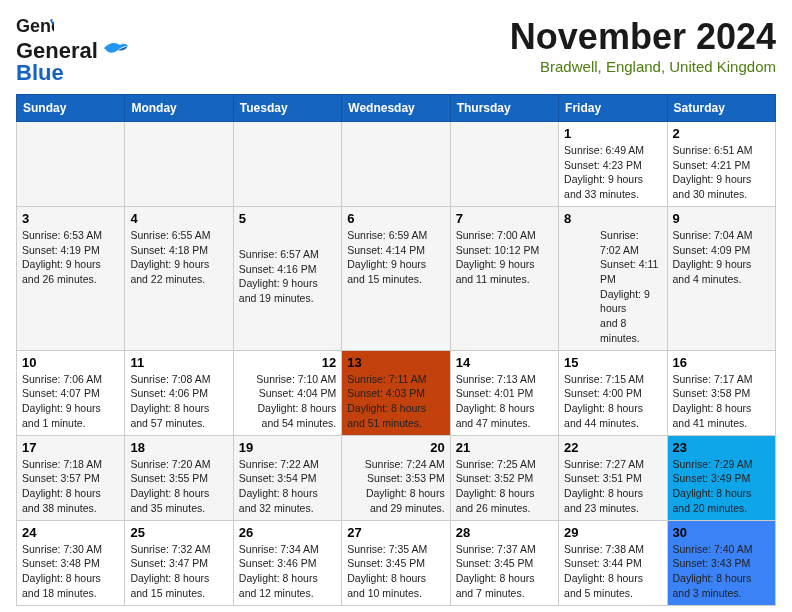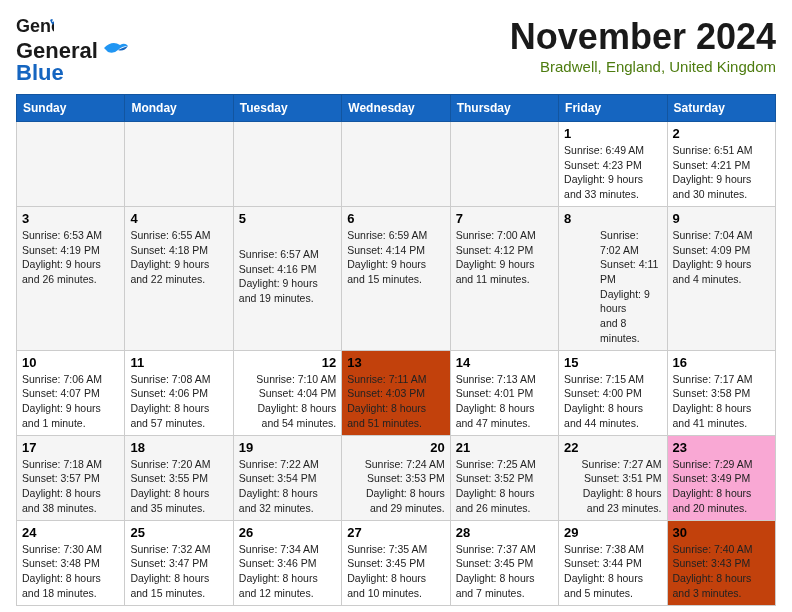--- a/index.html
+++ b/index.html
@@ -165,21 +165,21 @@
         <td style="background: rgb(245, 245, 245);">
           <span class="day-number">6</span>
           <div class="day-info" style="white-space: pre-line;">Sunrise: 6:59 AM
 Sunset: 4:14 PM
 Daylight: 9 hours
 and 15 minutes.</div>
         </td>
         <td style="background: rgb(245, 245, 245);">
           <span class="day-number">7</span>
           <div class="day-info" style="white-space: pre-line;">Sunrise: 7:00 AM
-Sunset: 4:12 PM
+Sunset: 10:12 PM
 Daylight: 9 hours
 and 11 minutes.</div>
         </td>
         <td style="background: rgb(245, 245, 245);">
           <span class="day-number">8</span>
           <div class="day-info" style="white-space: pre-line; margin-left: 36px;">Sunrise: 7:02 AM
 Sunset: 4:11 PM
 Daylight: 9 hours
 and 8 minutes.</div>
         </td>
@@ -273,26 +273,26 @@
         </td>
         <td style="background: rgb(245, 245, 245);">
           <span class="day-number">21</span>
           <div class="day-info" style="white-space: pre-line;">Sunrise: 7:25 AM
 Sunset: 3:52 PM
 Daylight: 8 hours
 and 26 minutes.</div>
         </td>
         <td style="background: rgb(245, 245, 245);">
           <span class="day-number">22</span>
-          <div class="day-info" style="white-space: pre-line; text-align: right;">Sunrise: 7:27 AM
+          <div class="day-info" style="white-space: pre-line;">Sunrise: 7:27 AM
 Sunset: 3:51 PM
 Daylight: 8 hours
 and 23 minutes.</div>
         </td>
-        <td style="background: #f9a8d4;">
+        <td style="background: #0ea5e9;">
           <span class="day-number">23</span>
           <div class="day-info" style="white-space: pre-line;">Sunrise: 7:29 AM
 Sunset: 3:49 PM
 Daylight: 8 hours
 and 20 minutes.</div>
         </td>
       </tr>
       <tr>
         <td class="shaded" style="background: rgb(255, 255, 255);">
           <span class="day-number">24</span>
@@ -329,21 +329,21 @@
 Daylight: 8 hours
 and 7 minutes.</div>
         </td>
         <td class="shaded" style="background: rgb(255, 255, 255);">
           <span class="day-number">29</span>
           <div class="day-info" style="white-space: pre-line;">Sunrise: 7:38 AM
 Sunset: 3:44 PM
 Daylight: 8 hours
 and 5 minutes.</div>
         </td>
-        <td class="shaded" style="background: #c2410c;">
+        <td class="shaded" style="background: #3b82f6;">
           <span class="day-number">30</span>
           <div class="day-info" style="white-space: pre-line;">Sunrise: 7:40 AM
 Sunset: 3:43 PM
 Daylight: 8 hours
 and 3 minutes.</div>
         </td>
       </tr>
     </tbody>
 </table>
 

